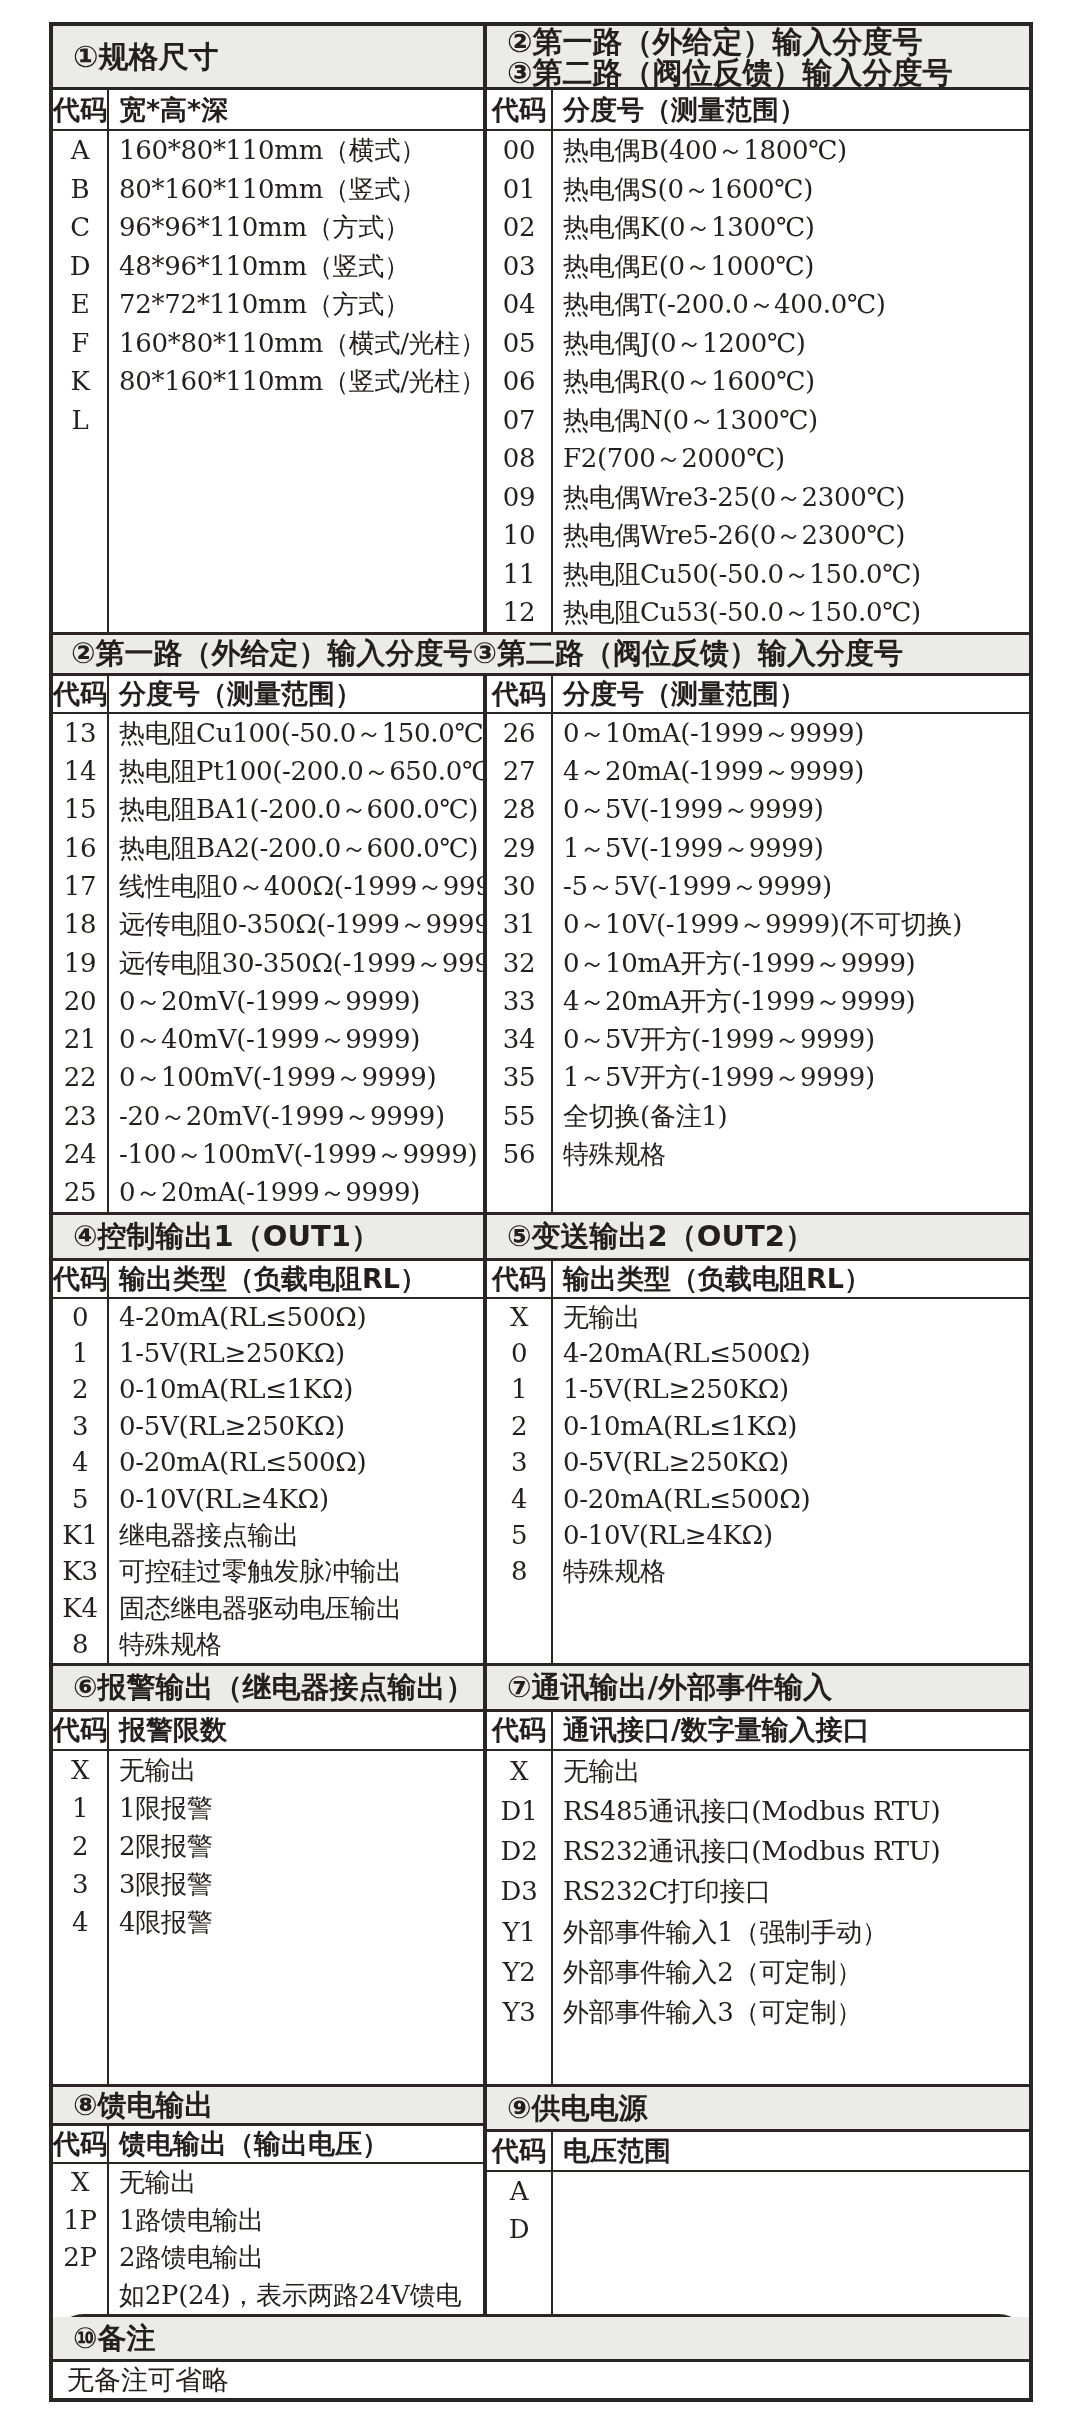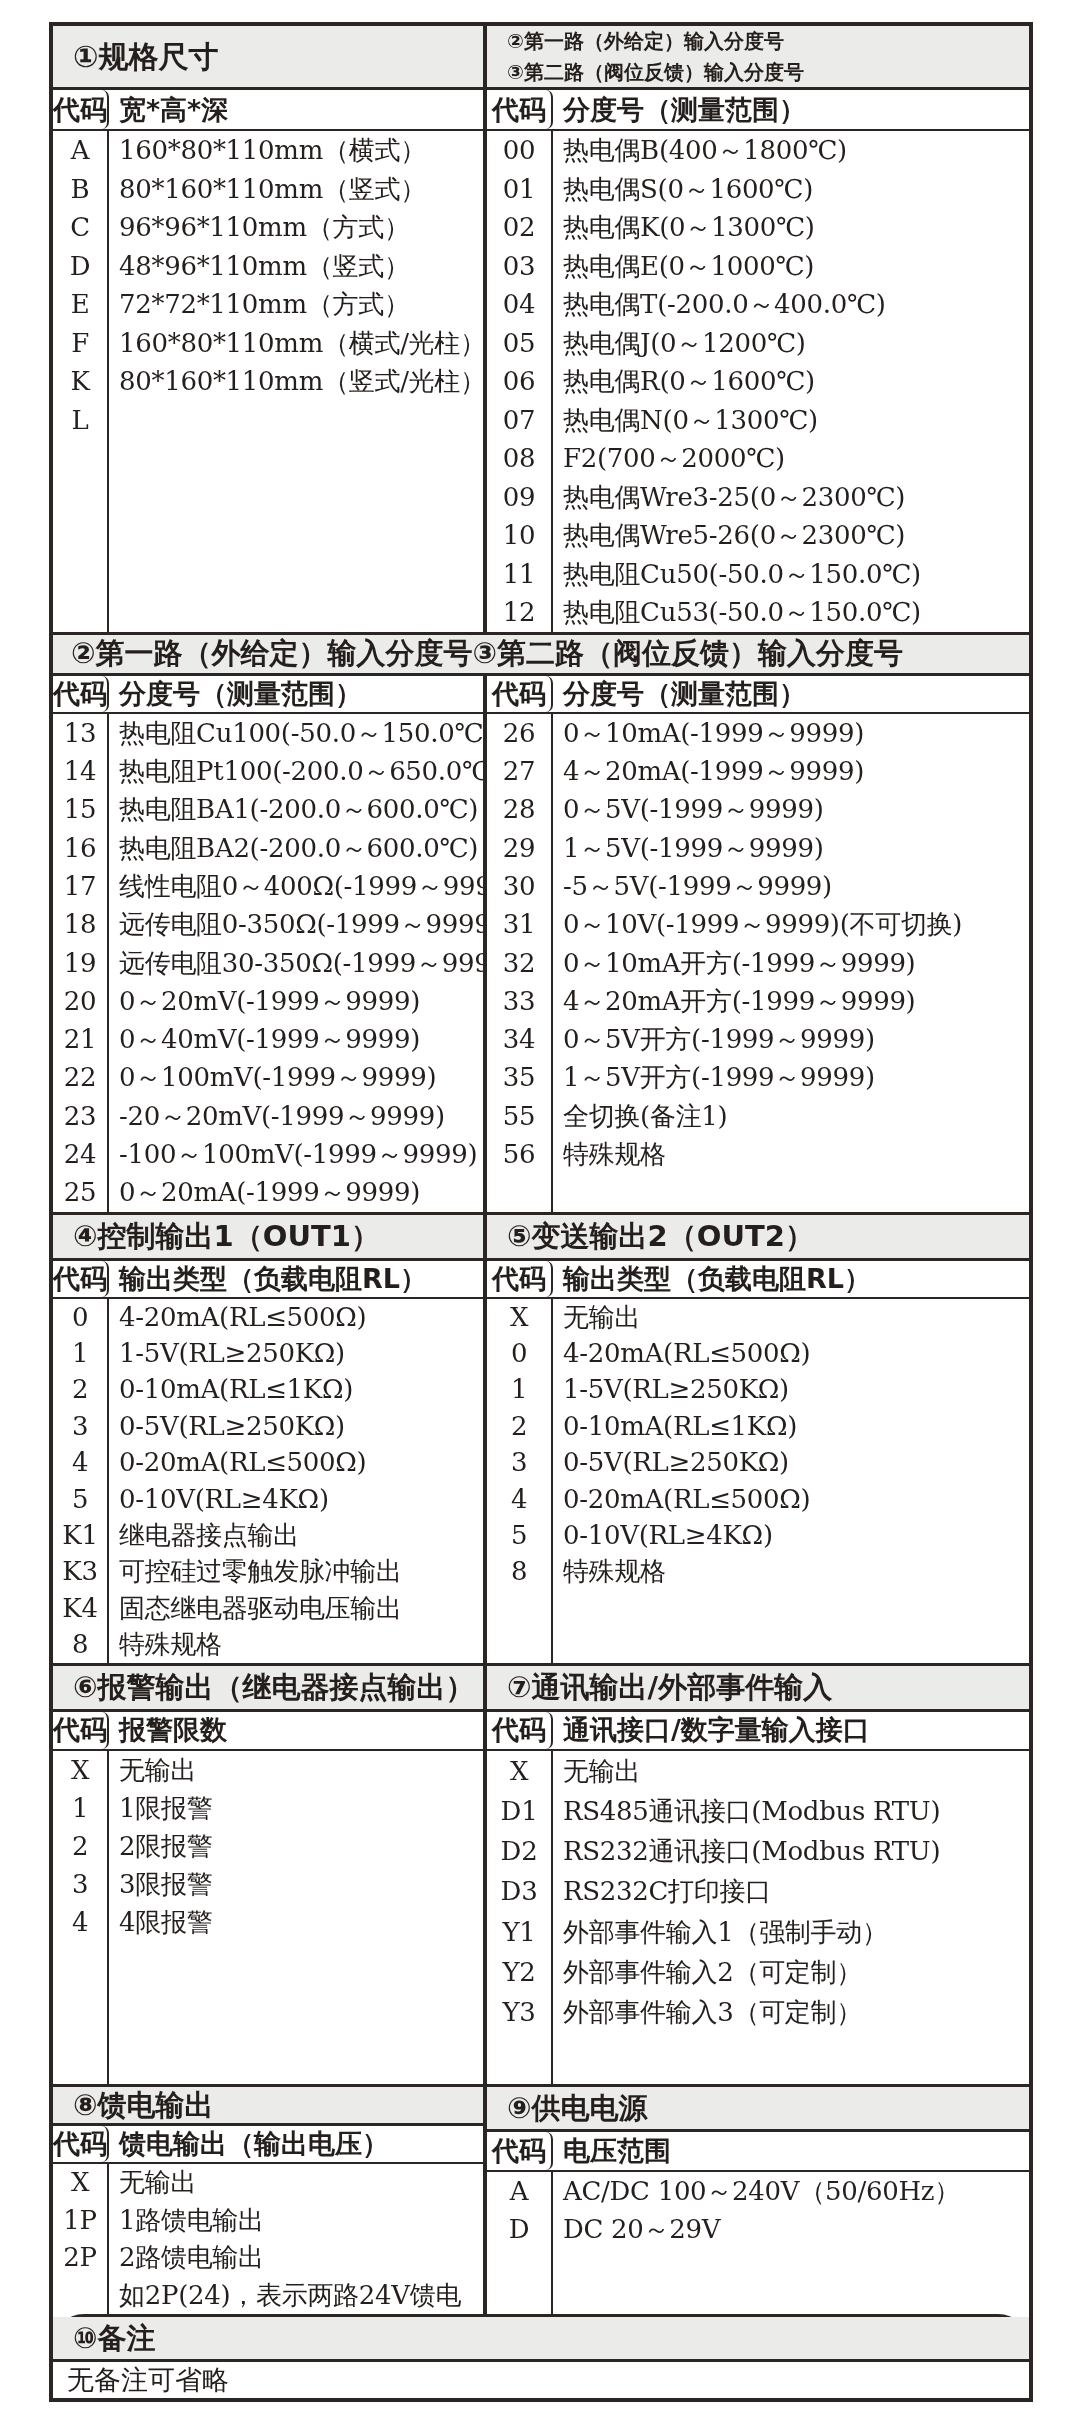--- a/index.html
+++ b/index.html
@@ -28,41 +28,41 @@
     padding-left: 20px; overflow: hidden; white-space: nowrap;
   }
   .sec-head .tl { line-height: 31px; }
   .bt { border-top: 3px solid #2b2523; }
   .subhead {
     display: flex; align-items: stretch;
     border-bottom: 2px solid #2b2523;
     font-family: "DejaVu Sans", "Liberation Sans", sans-serif;
     font-weight: bold; font-size: 27px;
   }
-  .sh-code { width: 56px; border-right: 2px solid #2b2523; display: flex; align-items: center; justify-content: center; border-radius: 7px; }
+  .sh-code { width: 56px; border-right: 2px solid #2b2523; display: flex; align-items: center; justify-content: center; }
   .sh-desc { flex: 1; padding-left: 10px; display: flex; align-items: center; white-space: nowrap; overflow: hidden; }
   .tbody { flex: 1; display: flex; font-size: 26px; }
   .tb-codes { width: 56px; border-right: 2px solid #2b2523; text-align: center; }
   .tb-descs { flex: 1; padding-left: 10px; overflow: hidden; }
   .col-r .sh-code, .col-r .tb-codes { width: 66px; }
   .ln { height: var(--lh); line-height: var(--lh); white-space: nowrap; letter-spacing: -0.3px; }
   .banner {
     height: 48px; background: #ebebe9;
     border-top: 3px solid #2b2523; border-bottom: 3px solid #2b2523;
     font-family: "DejaVu Sans", "Liberation Sans", sans-serif;
     font-weight: bold; font-size: 29px;
     display: flex; align-items: center; padding-left: 18px;
     white-space: nowrap; overflow: hidden;
   }
   .note-row { flex: 1; display: flex; align-items: center; padding-left: 14px; font-size: 27px; }
 
   #band1 { height: 606px; }
   #band1 .sec-head { height: 64px; }
   #band1 .col-l .sec-head { font-size: 30px; }
-  #band1 .col-r .sec-head { font-size: 20px; padding-left: 20px; }
+  #band1 .col-r .sec-head { font-size: 30px; padding-left: 20px; }
   #band1 .subhead { height: 41px; }
   #band1 .tbody { --lh: 38.5px; }
 
   #band2 { height: 536px; }
   #band2 .subhead { height: 38px; }
   #band2 .tbody { --lh: 38.3px; }
 
   #band3 { height: 451px; }
   #band3 .sec-head { height: 46px; }
   #band3 .subhead { height: 38px; }
@@ -399,24 +399,20 @@
       </div>
       <div class="subhead">
         <div class="sh-code">代码</div>
         <div class="sh-desc">电压范围</div>
       </div>
       <div class="tbody">
         <div class="tb-codes">
           <div class="ln">A</div>
           <div class="ln">D</div>
         </div>
-        <div class="tb-descs">
-          <div class="ln">AC/DC 100～240V（50/60Hz）</div>
-          <div class="ln">DC 20～29V</div>
-        </div>
       </div>
     </div>
   </div>
 
   <div id="band6" class="bt" style="display:flex;flex-direction:column;border-radius:31px;">
     <div class="sec-head">
       <div class="tl">⑩备注</div>
     </div>
     <div class="note-row">
       <span>无备注可省略</span>

